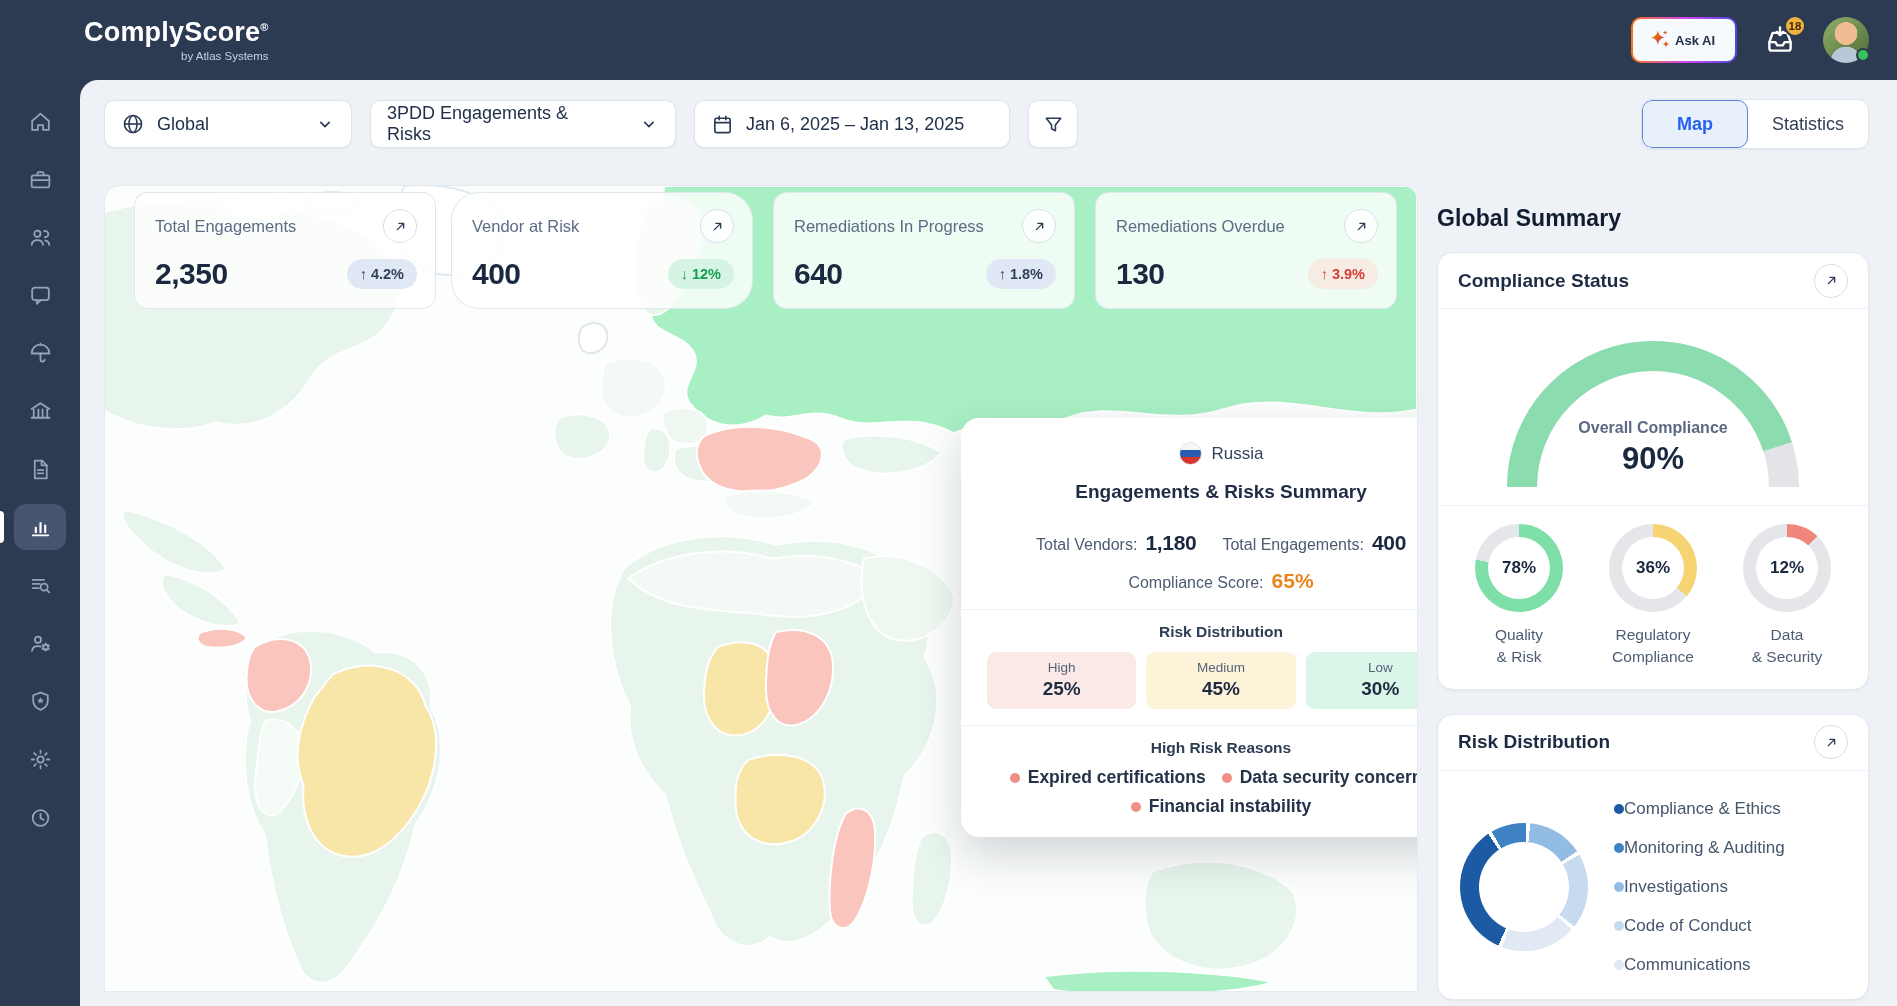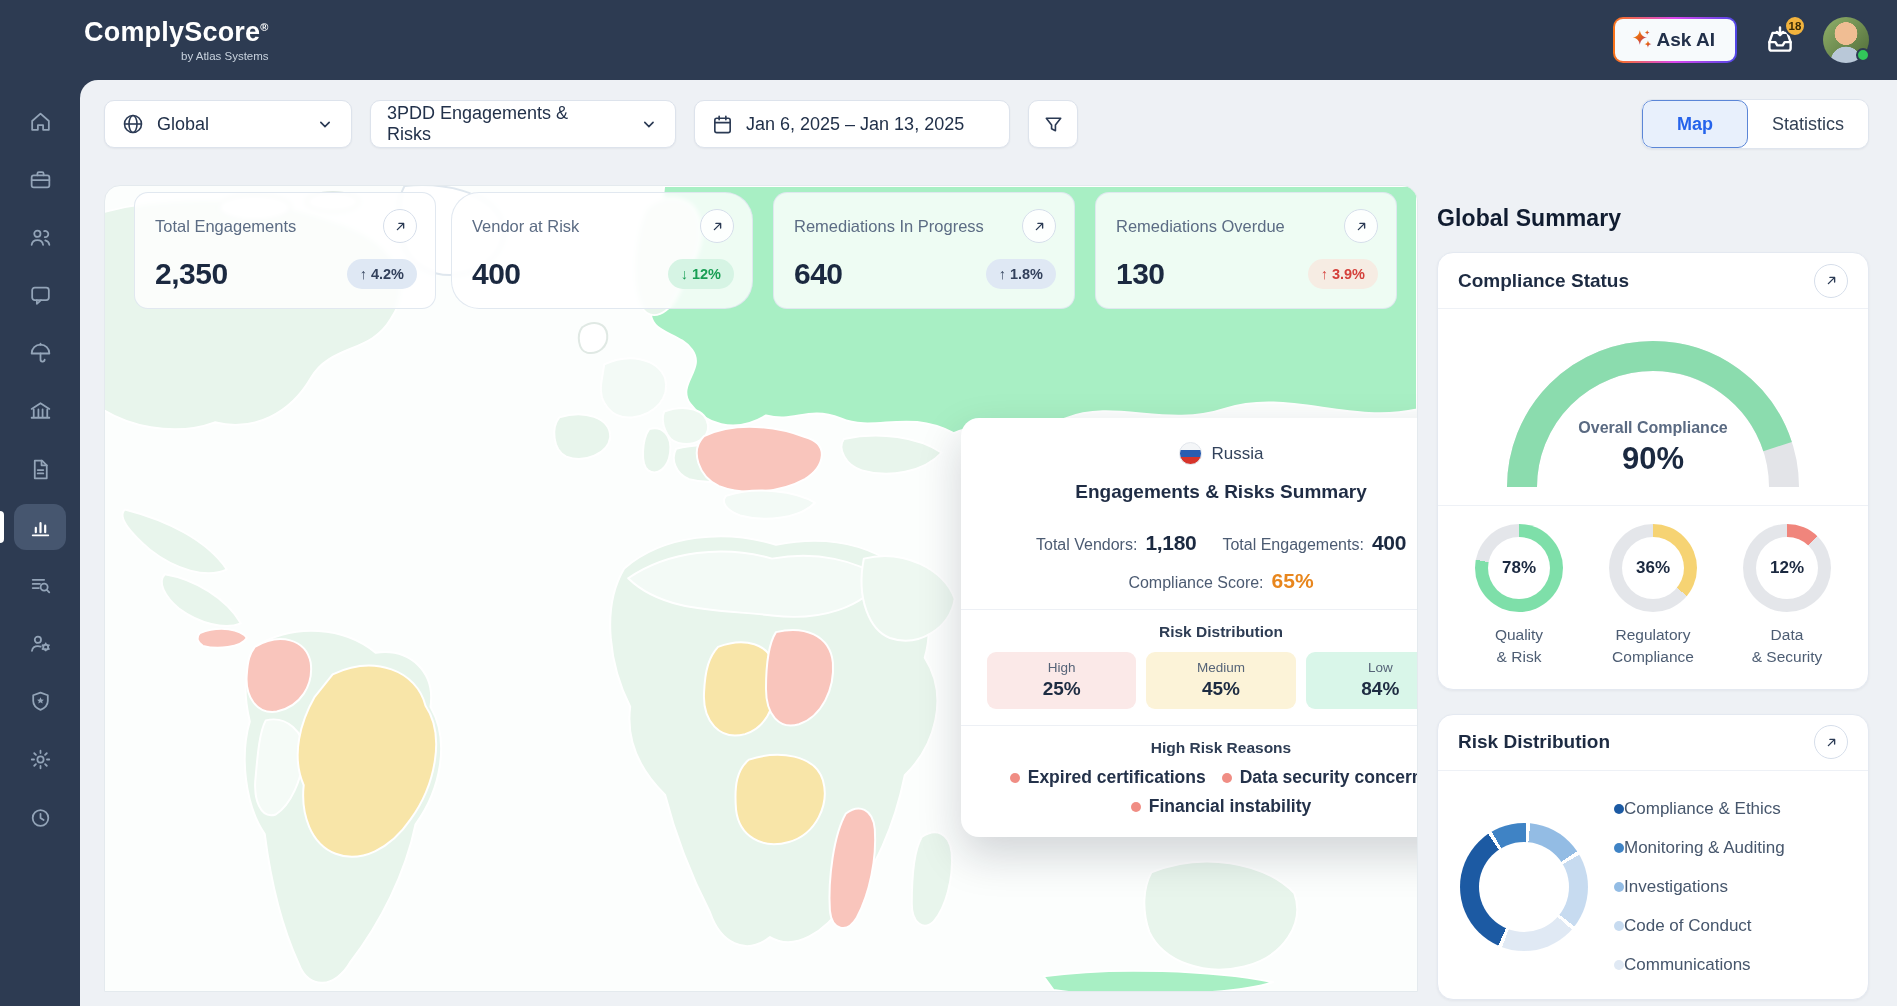--- a/index.html
+++ b/index.html
@@ -7,21 +7,21 @@
   body { font-family:"Liberation Sans","DejaVu Sans",sans-serif; background:#2d3b52; position:relative; color:#1c2940; }
 
   
   .header { position:absolute; top:0; left:0; width:1897px; height:80px; background:#2d3b52; display:flex; align-items:center; z-index:30; }
   .logo-block { margin-left:84px; display:flex; flex-direction:column; align-items:flex-start; }
   .logo-main { color:#ffffff; font-size:27px; font-weight:bold; letter-spacing:.2px; line-height:1; }
   .logo-main sup { font-size:11px; }
   .logo-sub { color:#c8d2de; font-size:11.5px; margin-top:4px; align-self:flex-end; }
   .header-right { margin-left:auto; margin-right:28px; display:flex; align-items:center; gap:26px; }
   .ask-ai { height:46px; padding:0 20px 0 14px; display:flex; align-items:center; gap:2px;
-    border:2px solid transparent; border-radius:10px; cursor:pointer; font-size:19px; font-weight:bold; color:#22304a;
+    border:2px solid transparent; border-radius:10px; cursor:pointer; font-size:13px; font-weight:bold; color:#22304a;
     background:linear-gradient(#f7fafc,#f7fafc) padding-box, linear-gradient(90deg,#f97316,#d946ef,#4f46e5) border-box; }
   .inbox-wrap { position:relative; width:34px; height:34px; cursor:pointer; }
   .inbox-badge { position:absolute; top:-8px; right:-9px; background:#f2b33d; color:#3a2c06; font-size:11.5px; font-weight:bold;
     min-width:22px; height:22px; border-radius:11px; display:flex; align-items:center; justify-content:center; border:2px solid #2d3b52; }
   .avatar { width:46px; height:46px; border-radius:50%; position:relative; cursor:pointer;
     background: radial-gradient(circle at 50% 36%, #f0bd93 0 30%, rgba(0,0,0,0) 31%),
                 radial-gradient(circle at 50% 98%, #b9c8d8 0 30%, rgba(0,0,0,0) 31%),
                 linear-gradient(135deg,#90b06a,#4f6b38); }
   .avatar .dot { position:absolute; right:-1px; bottom:1px; width:14px; height:14px; border-radius:50%; background:#32c65a; border:2.5px solid #2d3b52; }
 
@@ -434,21 +434,21 @@
         <div class="rbox high">
           <div class="rl">High</div>
           <div class="rv">25%</div>
         </div>
         <div class="rbox medium">
           <div class="rl">Medium</div>
           <div class="rv">45%</div>
         </div>
         <div class="rbox low">
           <div class="rl">Low</div>
-          <div class="rv">84%</div>
+          <div class="rv">30%</div>
         </div>
       </div>
       <div class="pop-divider"></div>
       <div class="pop-sec">High Risk Reasons</div>
       <div class="reasons">
         <div class="reason">
             <span class="rdot"></span>
             <span>Expired certifications</span>
           </div>
         <div class="reason">

